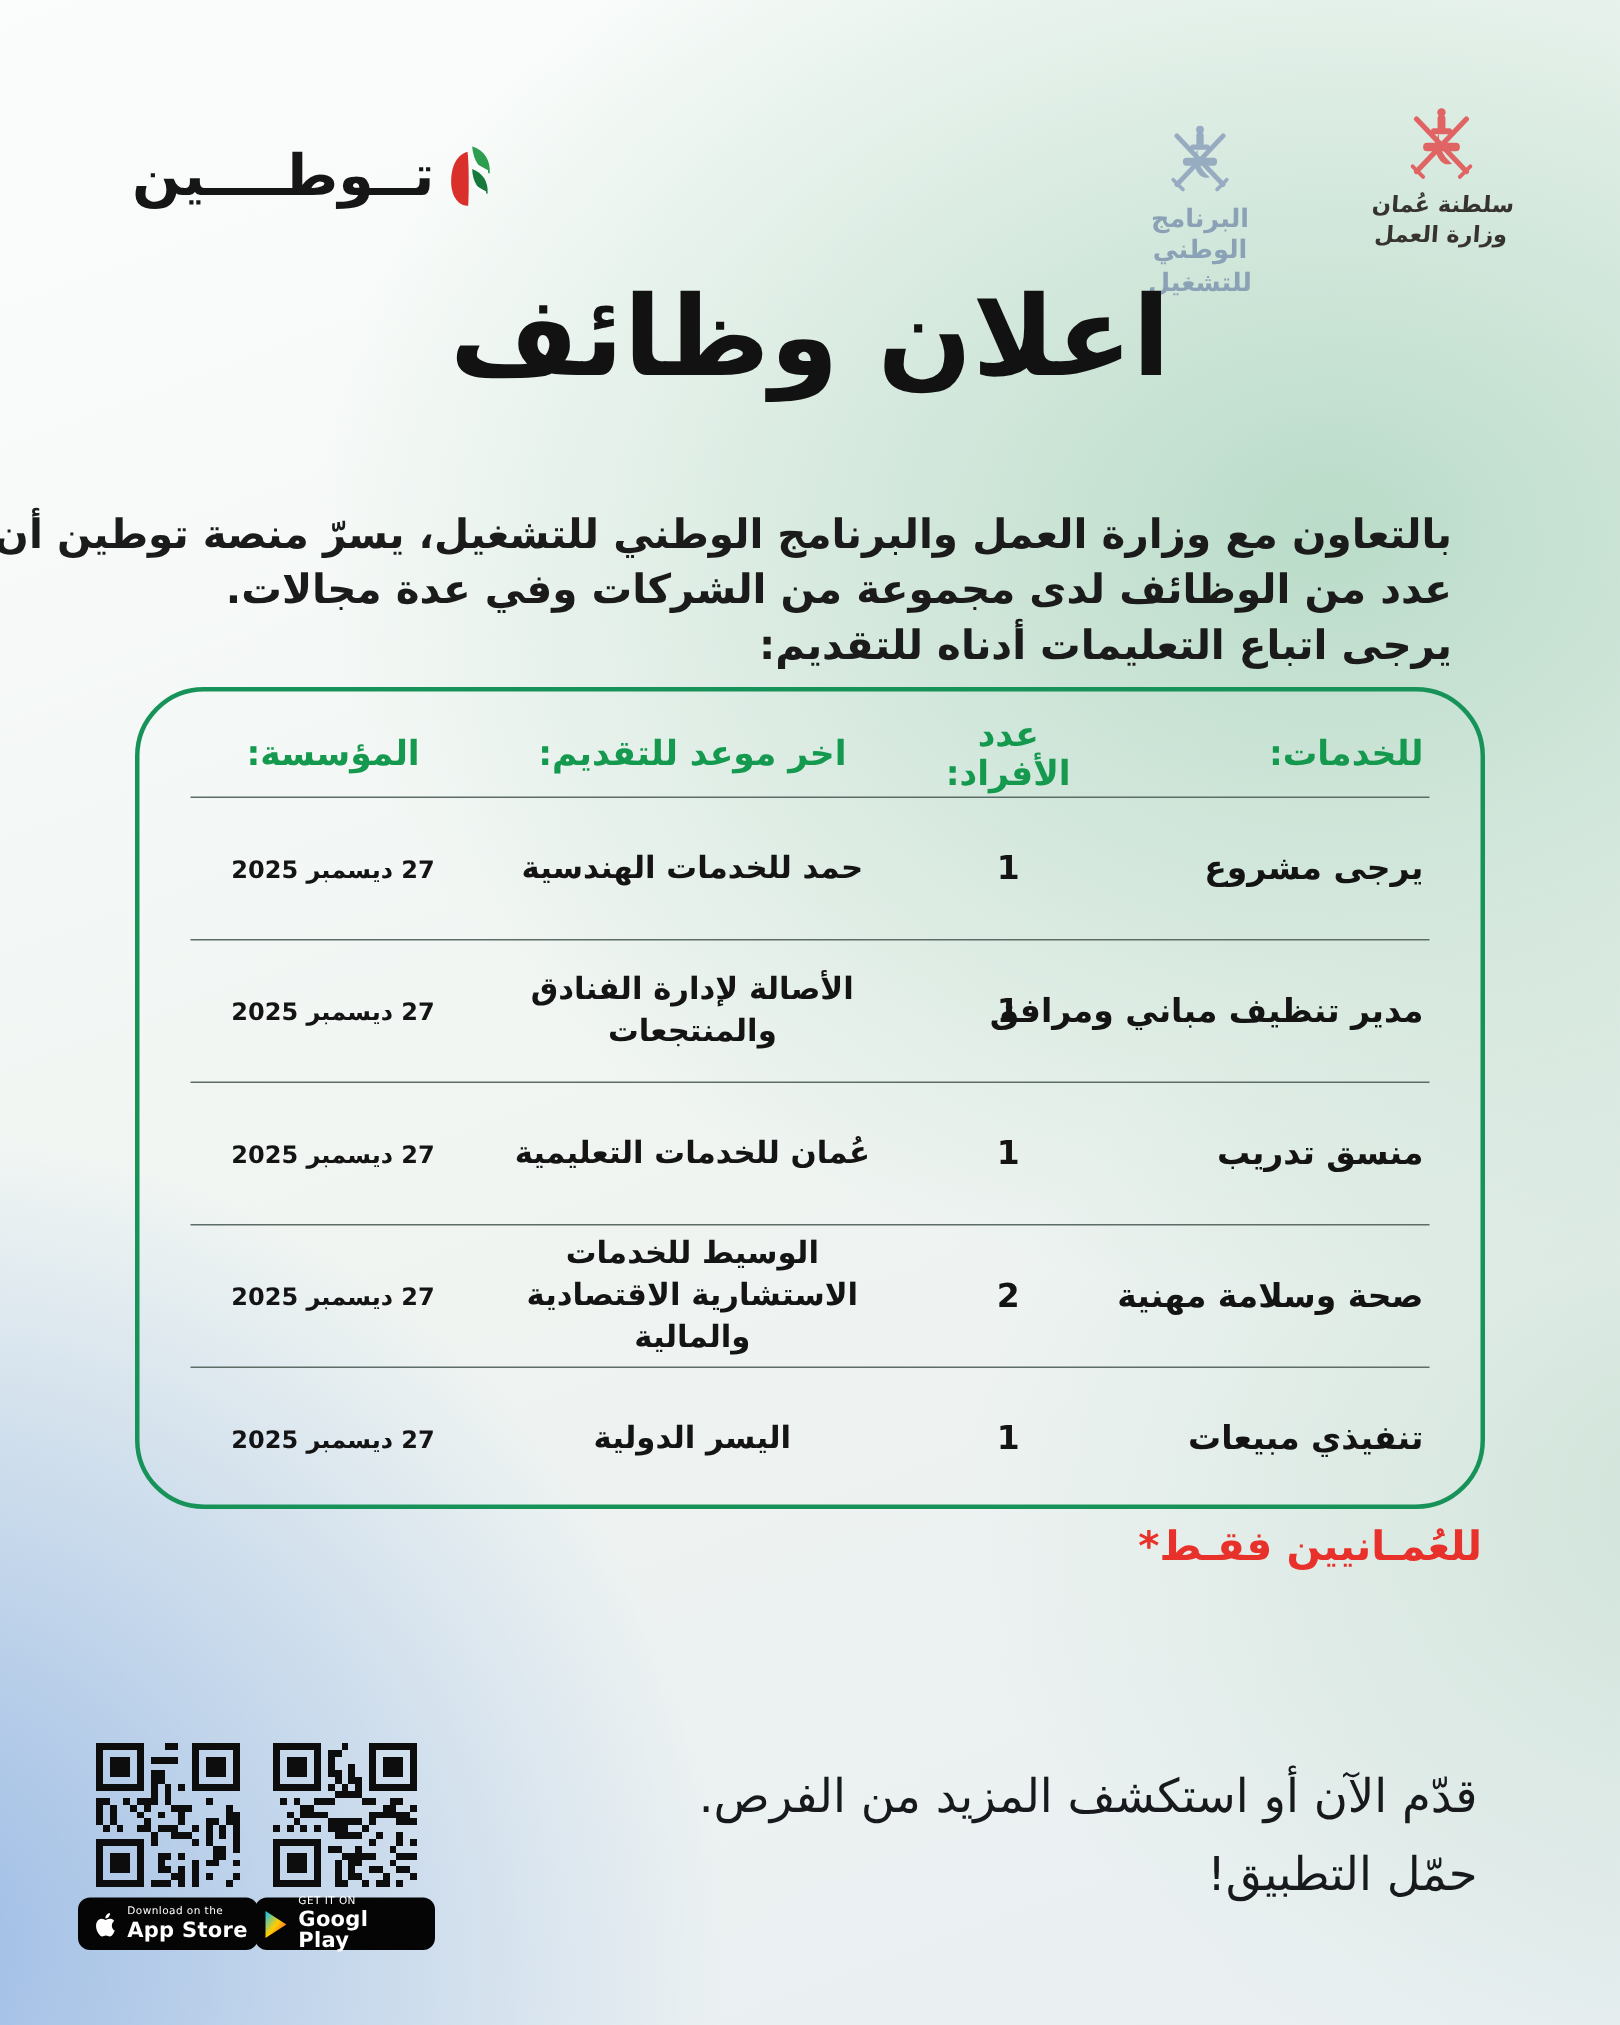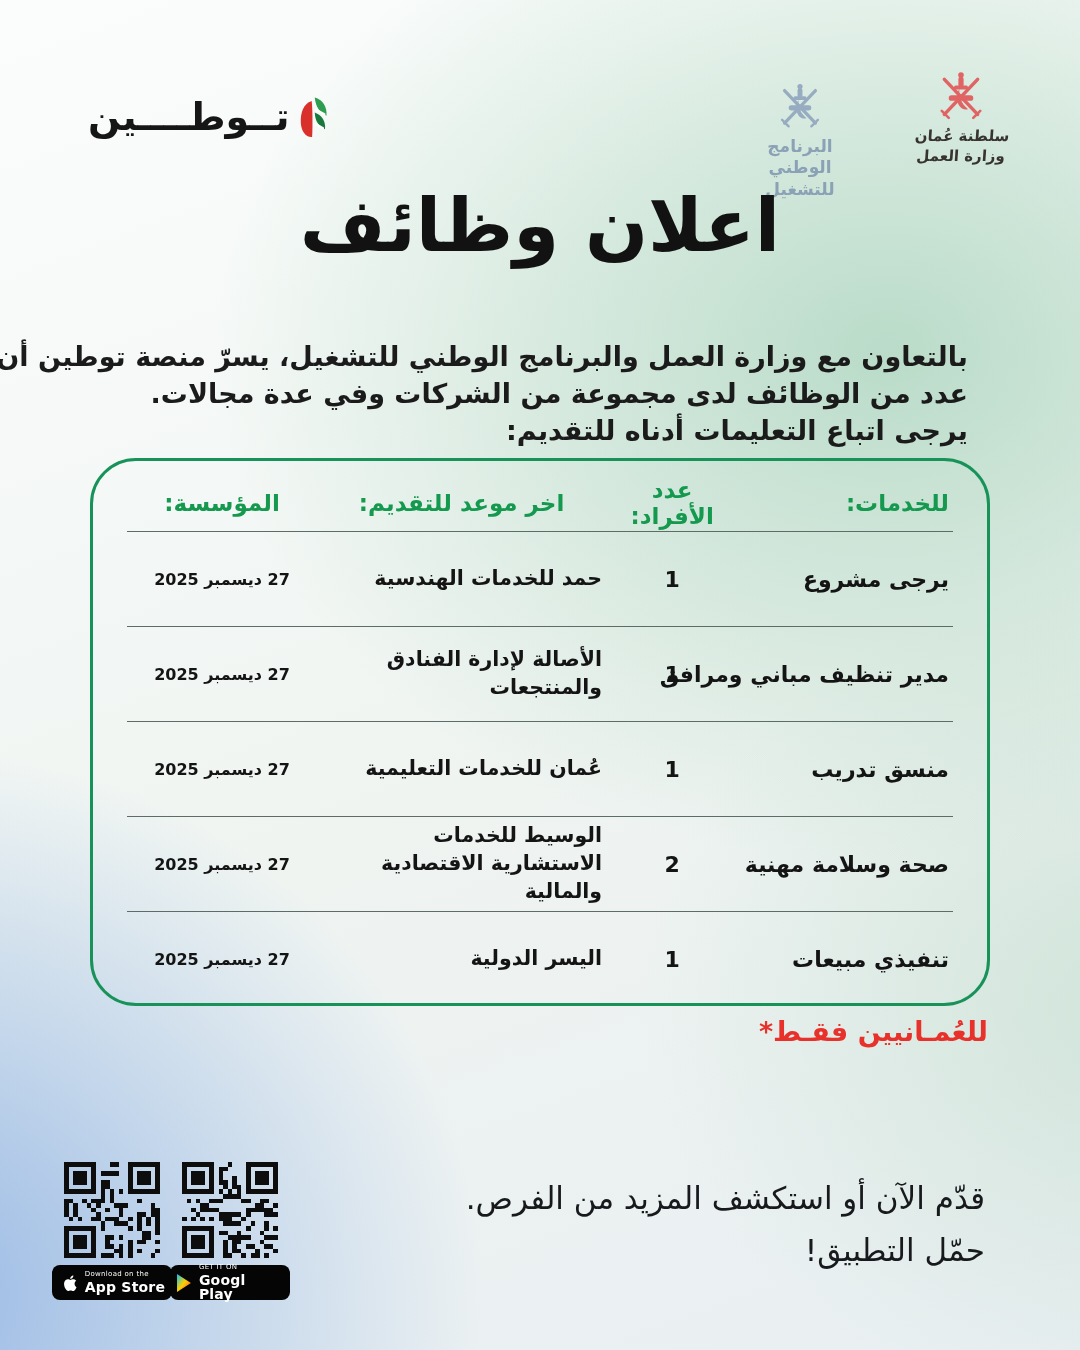--- a/index.html
+++ b/index.html
@@ -44,21 +44,21 @@
     border-bottom:1px solid #5d6c67;}
   .trow.hrow{height:56px;}
   .trow.drow{min-height:94px;}
   .trow:last-child{border-bottom:none;}
   .cell{padding:2px 4px;}
   .hcell{color:#14994f;font-weight:800;font-size:23px;}
   .h-job{text-align:right;}
   .h-count,.h-inst,.h-date{text-align:center;}
   .c-job{text-align:right;font-weight:700;font-size:22px;white-space:nowrap;}
   .c-count{text-align:center;font-weight:700;font-size:22px;}
-  .c-inst{text-align:right;font-weight:700;font-size:20.5px;line-height:1.35;}
+  .c-inst{text-align:center;font-weight:700;font-size:20.5px;line-height:1.35;}
   .c-date{text-align:center;font-weight:700;font-size:16px;}
 
   .note-red{position:absolute;right:92px;top:1016px;color:#e8312a;font-size:27px;font-weight:800;text-align:right;}
 
   
   .cta{position:absolute;right:95px;top:1172px;text-align:right;color:#17191c;font-size:31px;line-height:52px;}
   .cta .l1{font-weight:400;}
   .cta .l2{font-weight:400;}
 
   .stores{position:absolute;left:62px;top:1162px;display:flex;gap:18px;}

